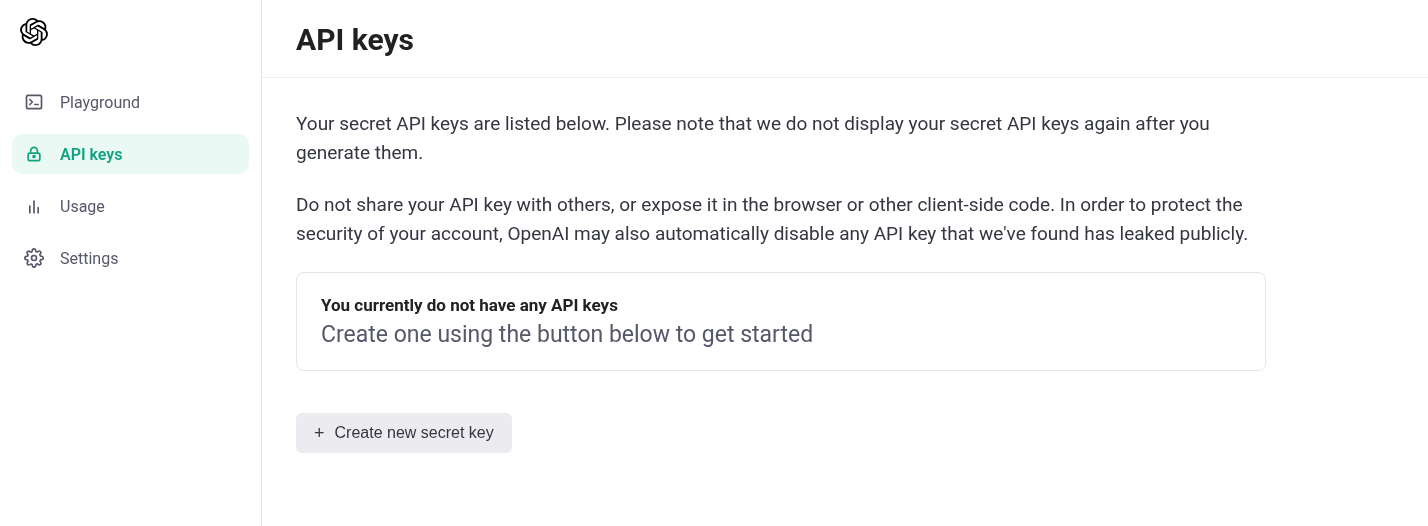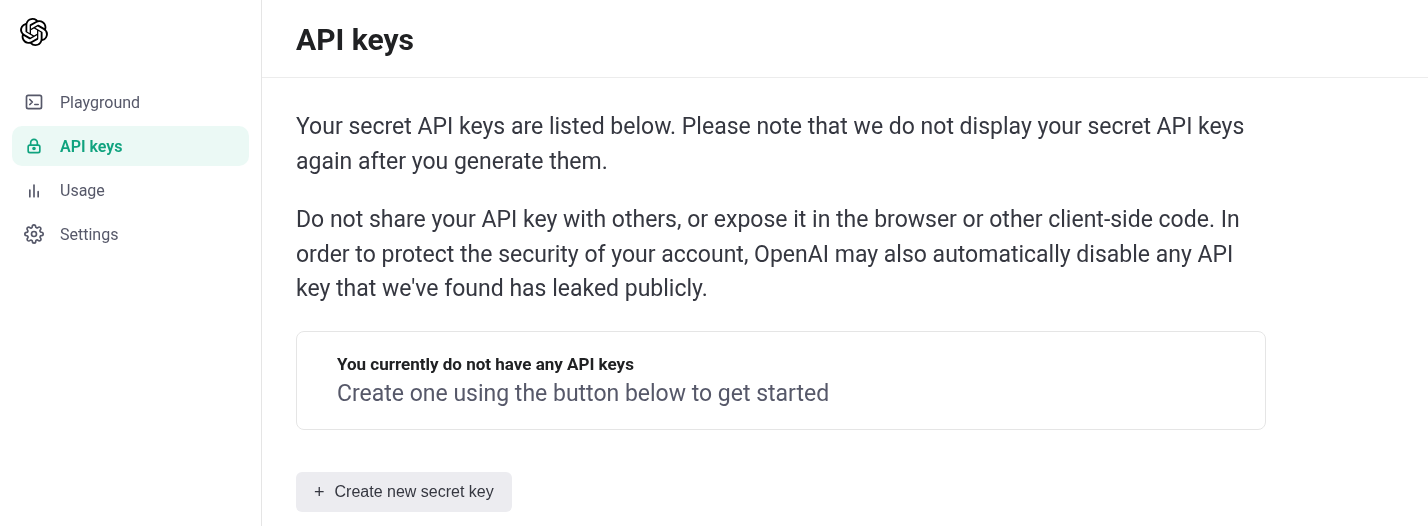--- a/index.html
+++ b/index.html
@@ -26,21 +26,21 @@
       padding: 0 8px 32px 8px;
     }
     .logo svg {
       width: 28px;
       height: 28px;
       color: #000;
     }
     .nav-list {
       display: flex;
       flex-direction: column;
-      gap: 4px;
+      gap: 12px;
     }
     .nav-item {
       display: flex;
       align-items: center;
       gap: 16px;
       padding: 10px 12px;
       border-radius: 10px;
       cursor: pointer;
       color: #565869;
       font-size: 16px;
@@ -72,30 +72,30 @@
       font-weight: 700;
       color: #202123;
       margin-bottom: 20px;
     }
     .divider {
       border: none;
       border-top: 1px solid #ececec;
       margin: 0 -34px 32px -34px;
     }
     .description {
-      font-size: 23px;
+      font-size: 19px;
       line-height: 1.5;
       color: #353740;
       max-width: 970px;
       margin-bottom: 24px;
     }
     .empty-box {
       border: 1px solid #e5e5e5;
       border-radius: 8px;
-      padding: 22px 40px;
+      padding: 22px 24px;
       max-width: 970px;
       margin-top: 10px;
       margin-bottom: 42px;
     }
     .empty-title {
       font-size: 17px;
       font-weight: 700;
       color: #202123;
       margin-bottom: 6px;
     }

